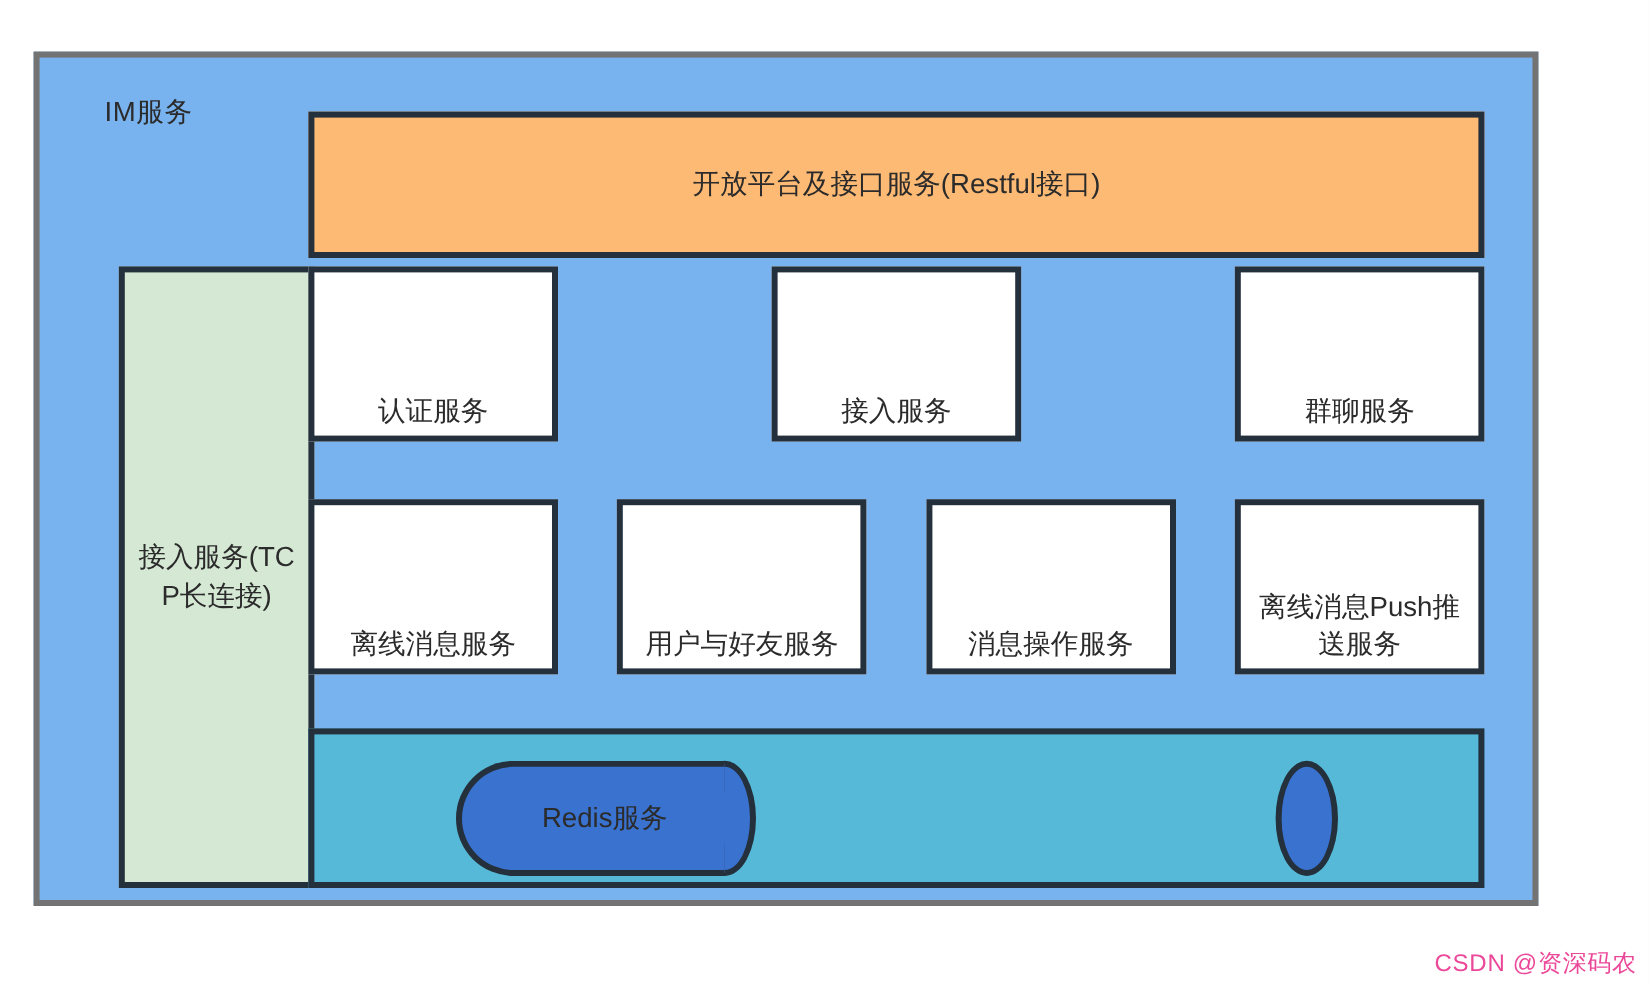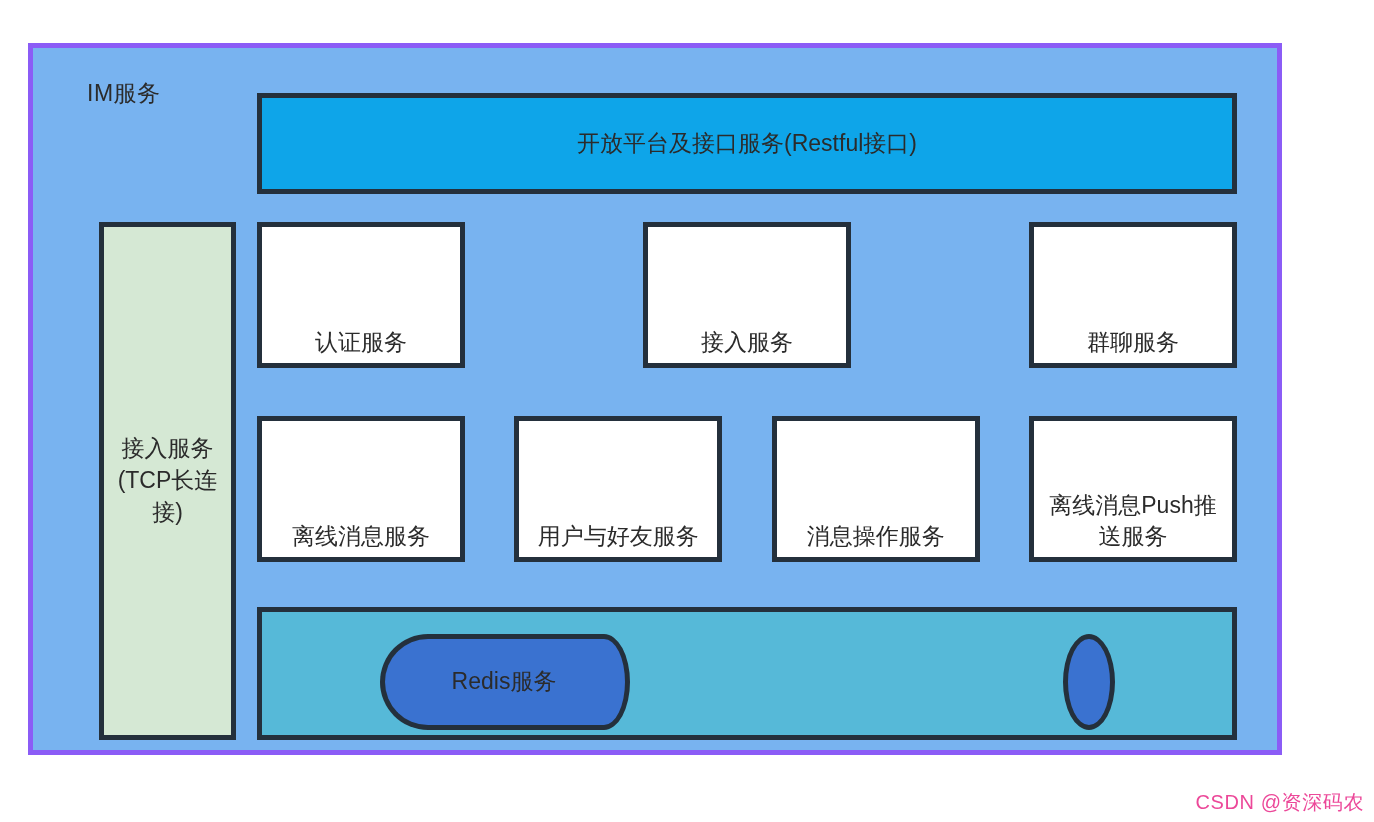--- a/index.html
+++ b/index.html
@@ -18,60 +18,60 @@
 
   
   #im-container {
     position: absolute;
     left: 28px;
     top: 43px;
     width: 1254px;
     height: 712px;
     box-sizing: border-box;
     background: #78b3f0;
-    border: 5px solid #8b5cf6;
+    border: 5px solid #737373;
   }
 
   #im-title {
     position: absolute;
     left: 54px;
     top: 30px;
     font-size: 23px;
     color: #2b2b2b;
     letter-spacing: 0.5px;
     white-space: nowrap;
   }
 
   
   #api-banner {
     position: absolute;
     left: 224px;
     top: 45px;
     width: 980px;
-    height: 101px;
-    box-sizing: border-box;
-    background: #0ea5e9;
+    height: 122px;
+    box-sizing: border-box;
+    background: #fdba74;
     border: 5px solid #24303c;
     display: flex;
     align-items: center;
     justify-content: center;
   }
   #api-banner .cell-text {
     font-size: 23px;
     color: #2b2b2b;
     text-align: center;
     line-height: 1.35;
   }
 
   
   #access-panel {
     position: absolute;
     left: 66px;
     top: 174px;
-    width: 137px;
+    width: 163px;
     height: 518px;
     box-sizing: border-box;
     background: #d5e8d4;
     border: 5px solid #24303c;
     display: flex;
     align-items: center;
     justify-content: center;
     padding: 4px 8px;
   }
   #access-panel .cell-text {

